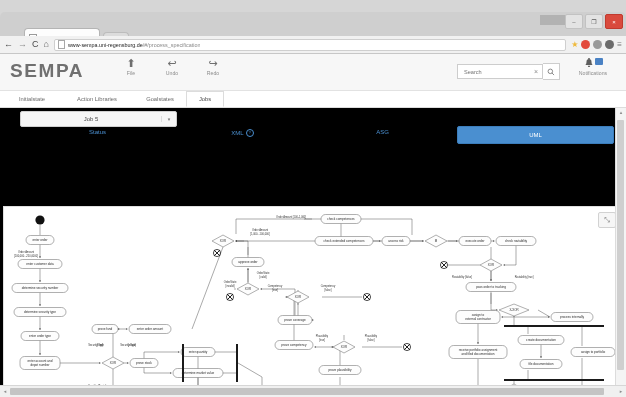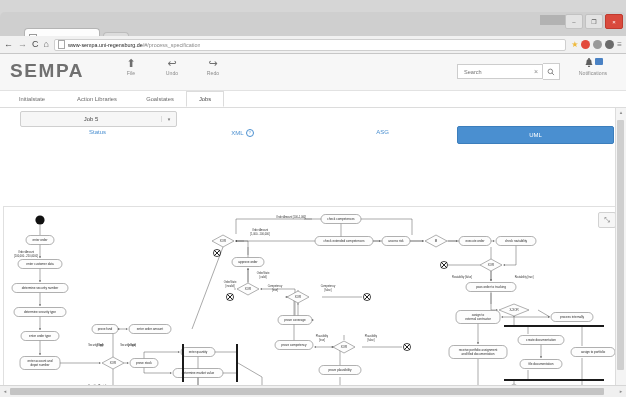--- a/index.html
+++ b/index.html
@@ -36,21 +36,21 @@
   .om-url{font-size:5.4px;color:#555;white-space:nowrap;overflow:hidden;}
   .om-url .dom{color:#222;}
   .om-url .path{color:#888;}
   .tb-icons{display:flex;align-items:center;gap:3px;}
   .tbi{width:9px;height:9px;border-radius:50%;display:inline-block;}
   .star{color:#efb93a;font-size:8px;line-height:1;}
   .i-red{background:#e24a3c;} .i-gray{background:#9a9a9a;} .i-dark{background:#6b6b6b;}
   .menu-i{font-size:8px;color:#777;line-height:1;}
 
   
-  .page{position:absolute;left:0;top:54px;width:626px;height:343px;background:#ffffff;overflow:hidden;}
+  .page{position:absolute;left:0;top:54px;width:626px;height:343px;background:#000000;overflow:hidden;}
 
   .appheader{position:relative;height:36px;background:#f7f7f7;border-bottom:1px solid #e2e2e2;}
   .logo{position:absolute;left:10px;top:6px;font-size:19px;font-weight:bold;letter-spacing:1.6px;color:#707070;}
   .toolgrp{position:absolute;left:118px;top:3px;display:flex;gap:15px;}
   .toolbtn{display:flex;flex-direction:column;align-items:center;width:26px;cursor:default;}
   .toolglyph{font-size:11px;color:#6f6f6f;line-height:12px;}
   .toollabel{font-size:5.2px;color:#8d8d8d;margin-top:1px;}
 
   .searchwrap{position:absolute;right:66px;top:9px;display:flex;align-items:center;}
   .searchbox{width:86px;height:15px;border:1px solid #cdcdcd;background:#fff;display:flex;align-items:center;

